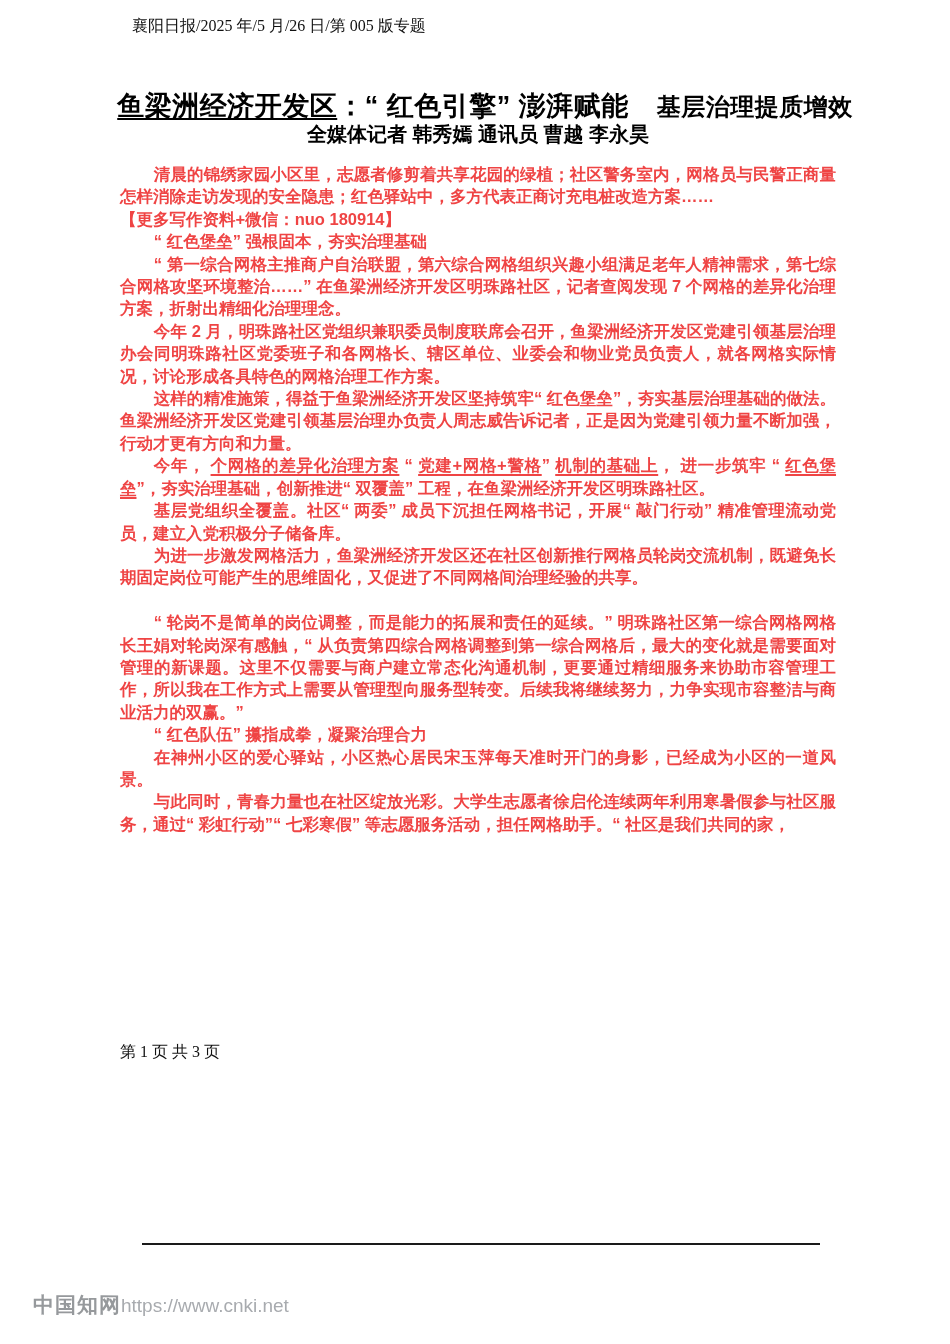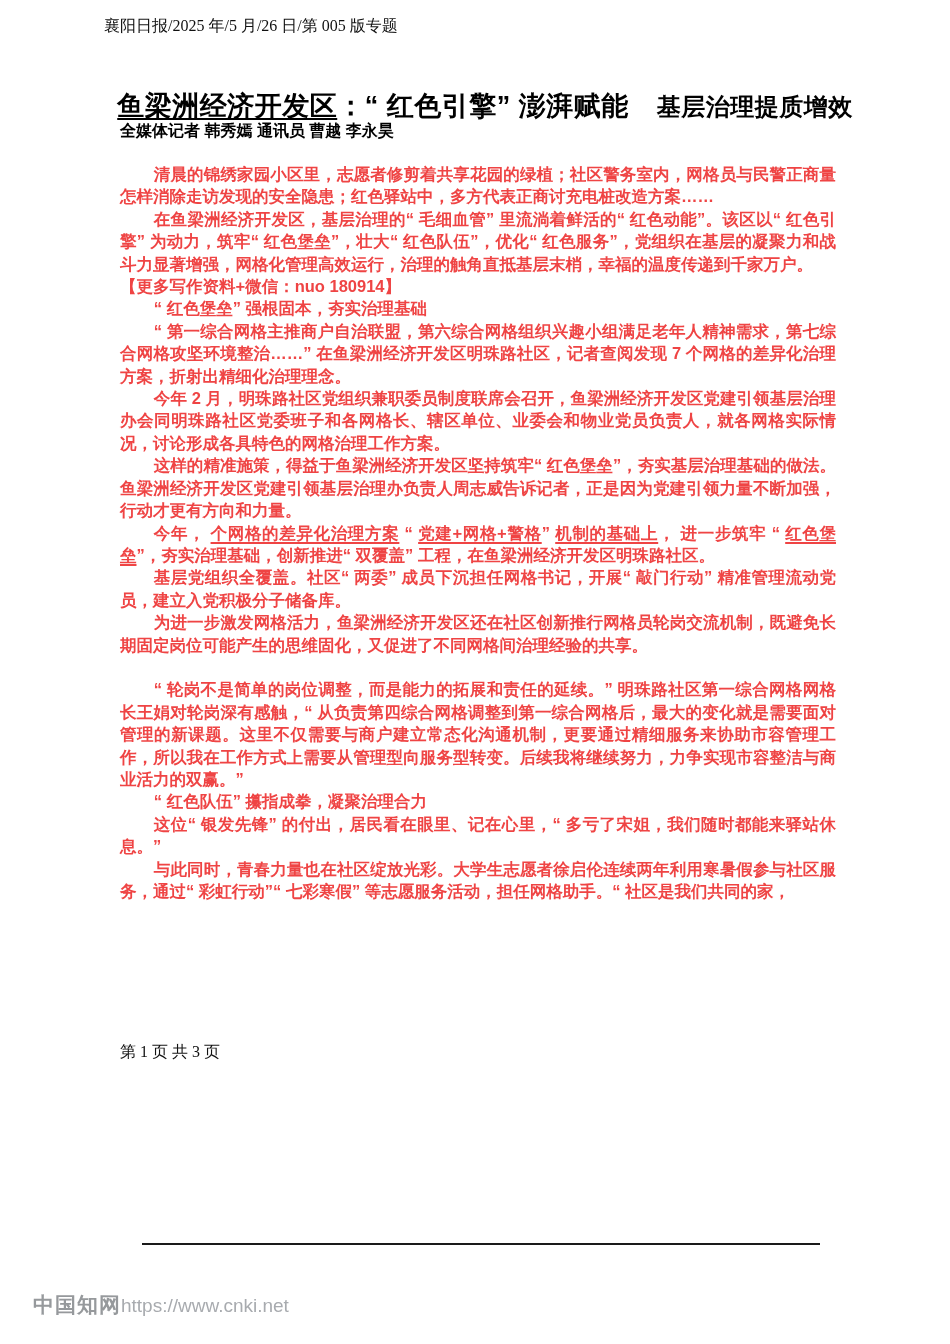--- a/index.html
+++ b/index.html
@@ -7,36 +7,36 @@
     width: 950px; height: 1344px;
     background: #ffffff;
     font-family: "Liberation Sans", sans-serif;
     color: #111111;
     position: relative;
     overflow: hidden;
   }
   .page { position: absolute; inset: 0; }
 
   .source {
-    position: absolute; left: 104px; top: 15px; width: 310px;
+    position: absolute; left: 132px; top: 15px; width: 310px;
     font-family: "Liberation Serif", serif;
     font-size: 16px; line-height: 21px; color: #111;
   }
 
   .title {
     position: absolute; left: 57px; top: 80px; width: 840px; margin: 8px;
     text-align: center; font-weight: 700; font-size: 27px;
     white-space: nowrap; color: #000; letter-spacing: 0.5px;
   }
   .title-gap { display: inline-block; width: 28px; }
   .title-sub { font-size: 24px; }
 
   .byline {
     position: absolute; left: 120px; top: 121px; width: 716px;
-    text-align: left; font-weight: 700; font-size: 16px; color: #000;
+    text-align: center; font-weight: 700; font-size: 20px; color: #000;
   }
 
   .article-body {
     position: absolute; left: 120px; top: 163px; width: 716px;
     font-size: 16.5px; line-height: 22.4px; font-weight: 600;
     text-align: justify; color: #ef4444;
   }
   .article-body p { margin: 0; }
   .article-body p.indent { text-indent: 2.05em; }
   .article-body p.blank { height: 22.4px; }
@@ -67,33 +67,32 @@
 <div class="page">
 
   <div class="source">襄阳日报/2025 年/5 月/26 日/第 005 版专题</div>
 
   <h1 class="title"><span id="title-part1"><span class="u">鱼梁洲经济开发区</span><span>：“ 红色引擎” 澎湃赋能</span></span><span class="title-gap"></span><span class="title-sub">基层治理提质增效</span></h1>
 
   <div class="byline">全媒体记者  韩秀嫣  通讯员  曹越  李永昊</div>
 
   <div class="article-body" id="article-body">
       <p class="indent"><span>清晨的锦绣家园小区里，志愿者修剪着共享花园的绿植；社区警务室内，网格员与民警正商量怎样消除走访发现的安全隐患；红色驿站中，多方代表正商讨充电桩改造方案……</span></p>
-      <p class="indent"><span>在鱼梁洲经济开发区，基层治理的“ 毛细血管” 里流淌着鲜活的“ 红色动能”。该区以“ 红色引擎” 为动力，筑牢“ 红色堡垒”，壮大“ 红色队伍”，优化“ 红色服务”，党组织在基层的凝聚力和战斗力显著增强，网格化管理高效运行，治理的触角直抵基层末梢，幸福的温度传递到千家万户。</span></p>
       <p><span>【更多写作资料+微信：nuo 180914】</span></p>
       <p class="indent"><span>“ 红色堡垒” 强根固本，夯实治理基础</span></p>
       <p class="indent"><span>“ 第一综合网格主推商户自治联盟，第六综合网格组织兴趣小组满足老年人精神需求，第七综合网格攻坚环境整治……” 在鱼梁洲经济开发区明珠路社区，记者查阅发现 7 个网格的差异化治理方案，折射出精细化治理理念。</span></p>
       <p class="indent"><span>今年 2 月，明珠路社区党组织兼职委员制度联席会召开，鱼梁洲经济开发区党建引领基层治理办会同明珠路社区党委班子和各网格长、辖区单位、业委会和物业党员负责人，就各网格实际情况，讨论形成各具特色的网格治理工作方案。</span></p>
       <p class="indent"><span>这样的精准施策，得益于鱼梁洲经济开发区坚持筑牢“ 红色堡垒”，夯实基层治理基础的做法。鱼梁洲经济开发区党建引领基层治理办负责人周志威告诉记者，正是因为党建引领力量不断加强，行动才更有方向和力量。</span></p>
       <p class="indent"><span>今年， </span><span class="u">个网格的差异化治理方案</span><span> “ </span><span class="u">党建+网格+警格</span><span>” </span><span class="u">机制的基础上</span><span>， 进一步筑牢 “ </span><span class="u">红色堡垒</span><span>”，夯实治理基础，创新推进“ 双覆盖” 工程，在鱼梁洲经济开发区明珠路社区。</span></p>
       <p class="indent"><span>基层党组织全覆盖。社区“ 两委” 成员下沉担任网格书记，开展“ 敲门行动” 精准管理流动党员，建立入党积极分子储备库。</span></p>
       <p class="indent"><span>为进一步激发网格活力，鱼梁洲经济开发区还在社区创新推行网格员轮岗交流机制，既避免长期固定岗位可能产生的思维固化，又促进了不同网格间治理经验的共享。</span></p>
       <p class="blank"></p>
       <p class="indent"><span>“ 轮岗不是简单的岗位调整，而是能力的拓展和责任的延续。” 明珠路社区第一综合网格网格长王娟对轮岗深有感触，“ 从负责第四综合网格调整到第一综合网格后，最大的变化就是需要面对管理的新课题。这里不仅需要与商户建立常态化沟通机制，更要通过精细服务来协助市容管理工作，所以我在工作方式上需要从管理型向服务型转变。后续我将继续努力，力争实现市容整洁与商业活力的双赢。”</span></p>
       <p class="indent"><span>“ 红色队伍” 攥指成拳，凝聚治理合力</span></p>
-      <p class="indent"><span>这位“ 银发先锋” 的付出，居民看在眼里、记在心里，“ 多亏了宋姐，我们随时都能来驿站休息。”</span></p>
+      <p class="indent"><span>在神州小区的爱心驿站，小区热心居民宋玉萍每天准时开门的身影，已经成为小区的一道风景。</span></p>
       <p class="indent"><span>与此同时，青春力量也在社区绽放光彩。大学生志愿者徐启伦连续两年利用寒暑假参与社区服务，通过“ 彩虹行动”“ 七彩寒假” 等志愿服务活动，担任网格助手。“ 社区是我们共同的家，</span></p>
     </div>
 
   <div class="page-indicator">第 1 页 共 3 页</div>
 
   <div class="divider"></div>
 
   <div class="watermark">
     <span class="brand">中国知网</span><span class="url">https://www.cnki.net</span>
   </div>

